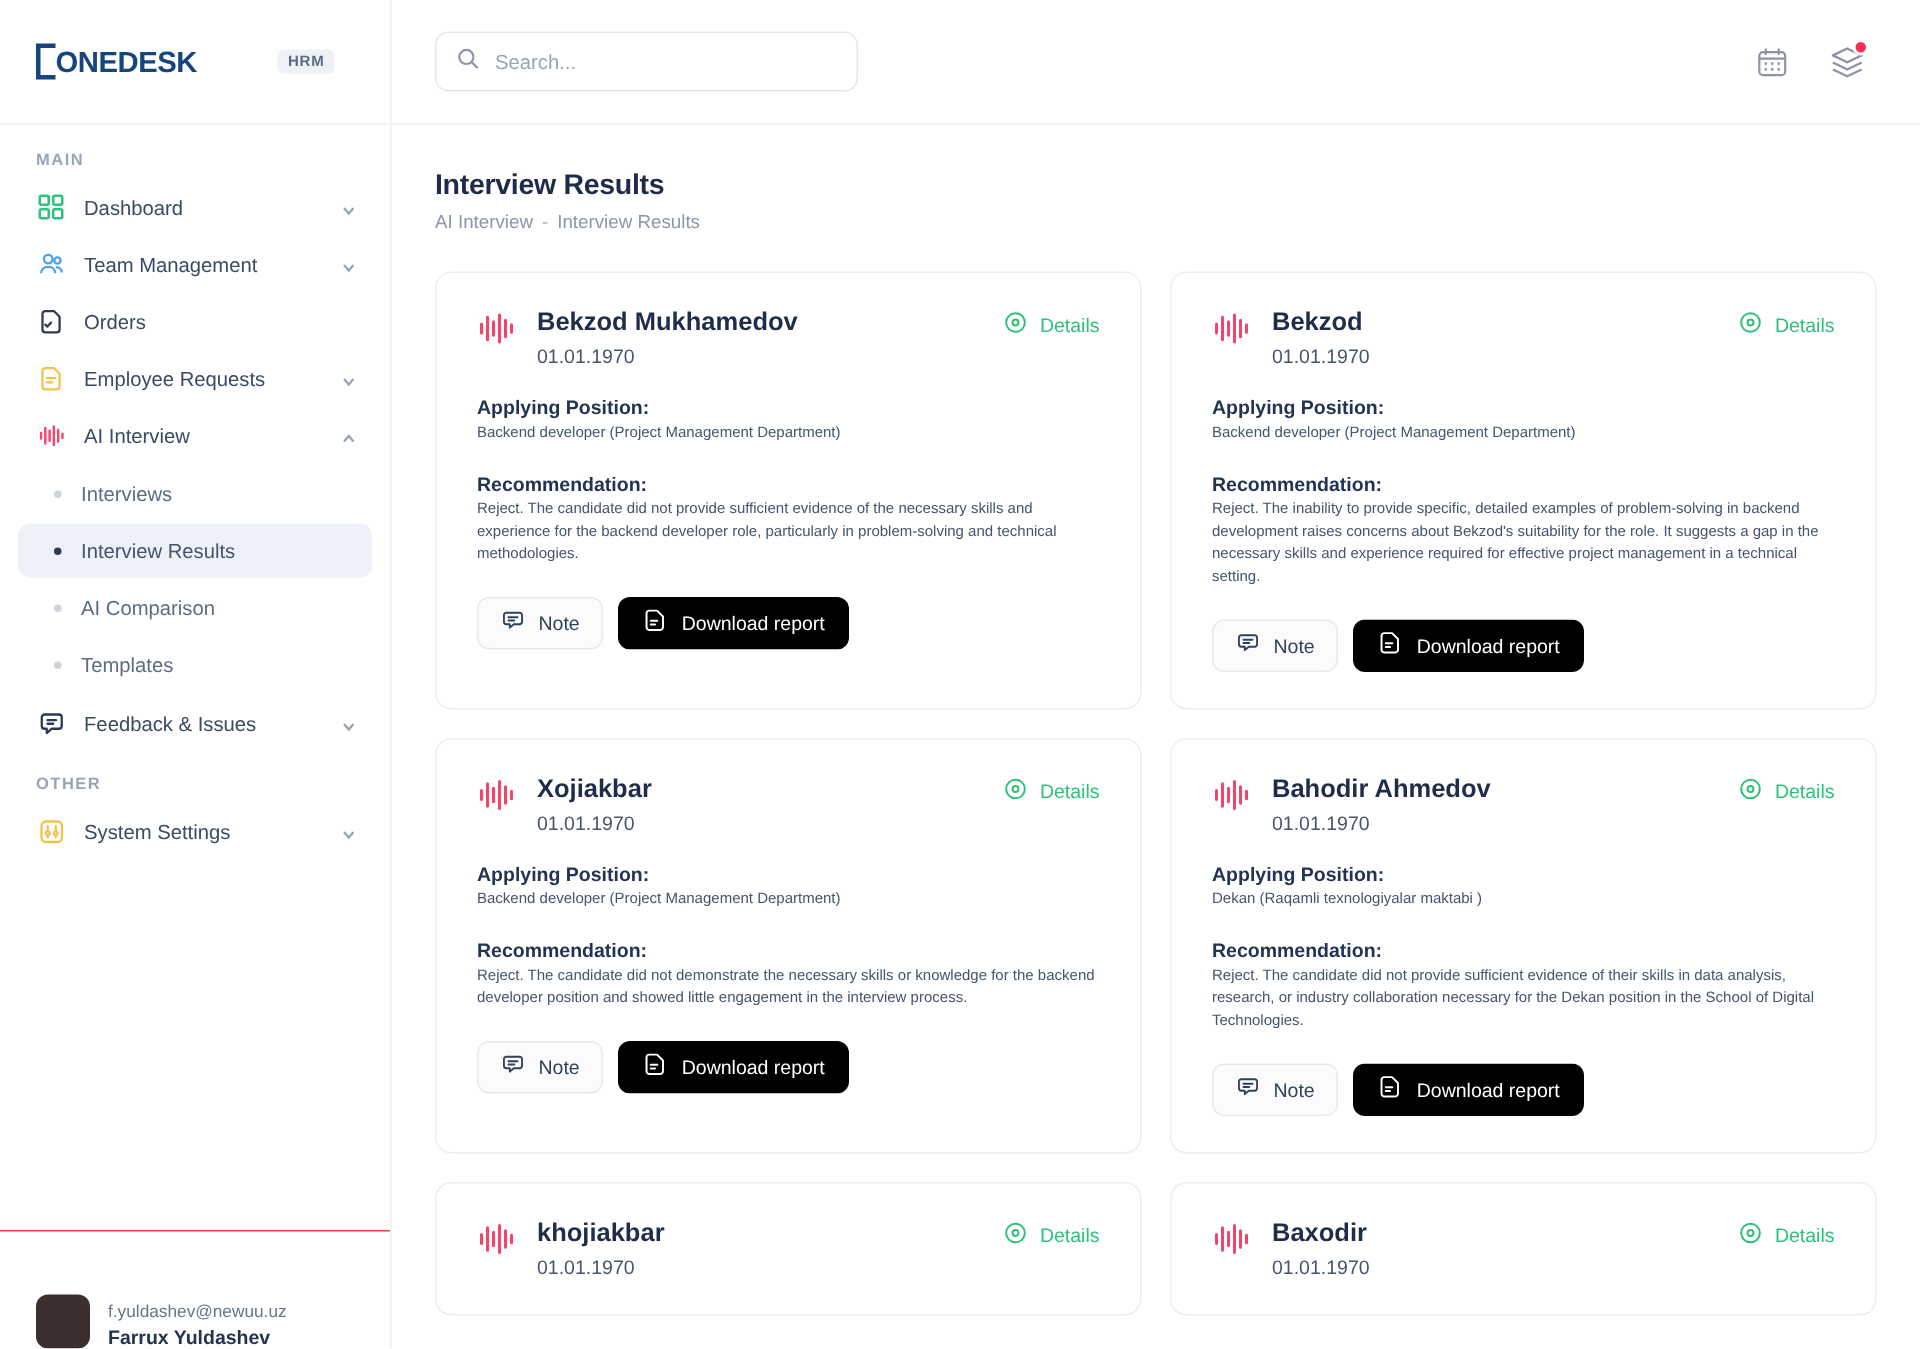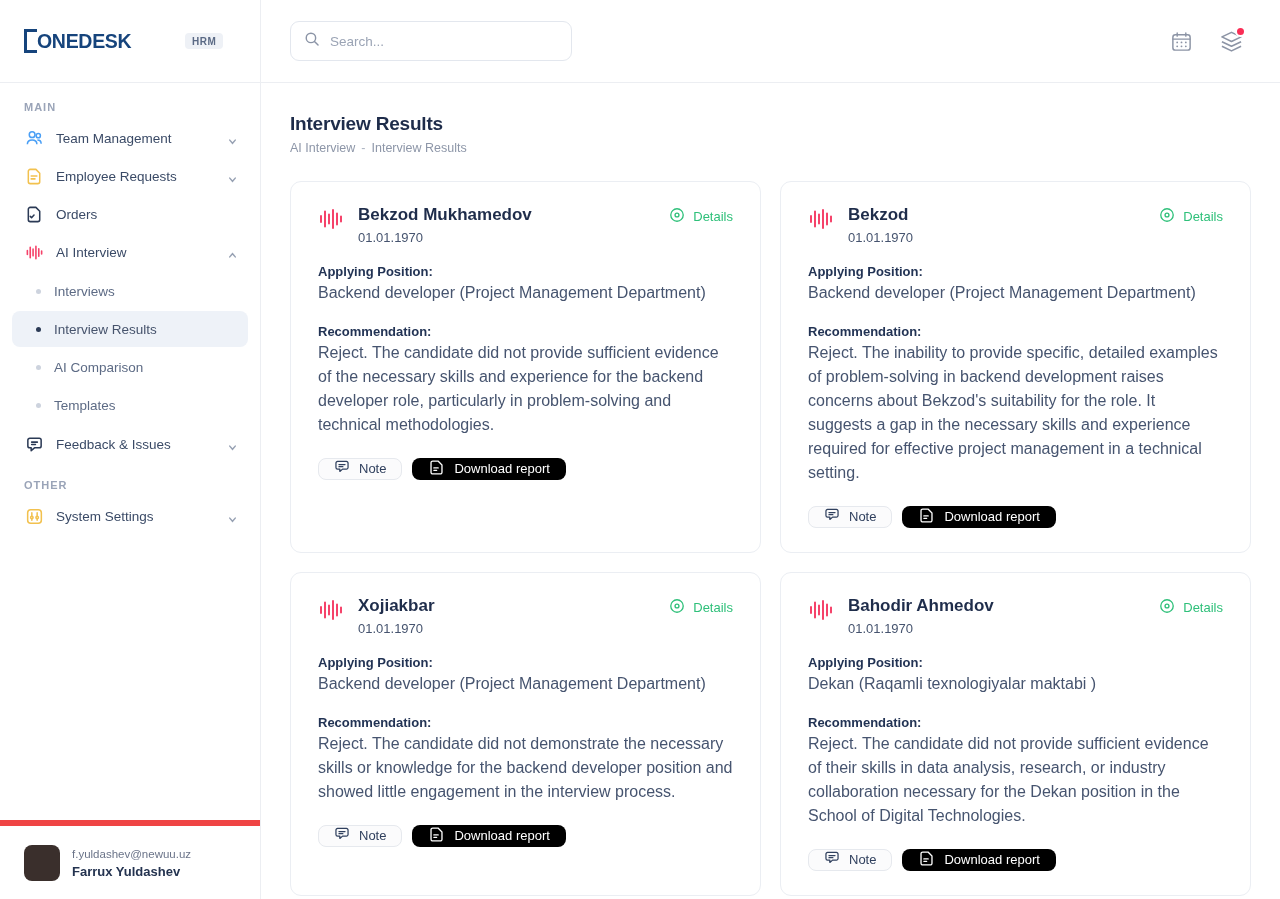--- a/index.html
+++ b/index.html
@@ -49,22 +49,22 @@
     width: 5px; height: 5px; border-radius: 50%;
     background: #cdd3de; flex: 0 0 5px;
   }
   .sub-item.active { background: #eef2f8; }
   .sub-item.active .dot { background: #2b3a55; }
   .sub-label { font-size: 13.5px; color: #5d6b85; }
   .sub-item.active .sub-label { color: #46536c; }
   .gap { height: 16px; }
 
   .profile {
-    border-top: 6px solid #ef4444; height: 79px; flex: 0 0 79px;
-    display: flex; align-items: center; gap: 12px; padding: 0 20px 0 24px;
+    border-top: 1px solid #ef4444; height: 79px; flex: 0 0 79px;
+    display: flex; align-items: flex-end; gap: 12px; padding: 0 20px 0 24px;
   }
   .avatar {
     width: 36px; height: 36px; flex: 0 0 36px; border-radius: 8px;
     background: #3a2f2c;
   }
   .profile-email { font-size: 11.5px; color: #6b7489; line-height: 1.5; }
   .profile-name { font-size: 13px; font-weight: bold; color: #243350; }
 
   
   .main { flex: 1 1 auto; display: flex; flex-direction: column; height: 899px; background: #fff; }
@@ -108,24 +108,24 @@
   .wave-icon { width: 26px; height: 26px; flex: 0 0 26px; margin-top: 2px; }
   .cand-name { font-size: 17px; font-weight: bold; color: #1f2d4b; line-height: 1.35; }
   .cand-date { font-size: 13px; color: #46546f; margin-top: 3px; }
   .head-spacer { flex: 1 1 auto; }
   .details-link {
     display: flex; align-items: center; gap: 8px; color: #2fc07a;
     font-size: 13px; cursor: pointer; margin-top: 3px;
   }
   .field { margin-top: 19px; }
   .field-label { font-size: 13px; font-weight: bold; color: #223354; }
-  .field-value { font-size: 16px; color: #46546f; line-height: 1.5; margin-top: 2px; }
+  .field-value { font-size: 10px; color: #46546f; line-height: 1.5; margin-top: 2px; }
   .card-actions { display: flex; gap: 10px; margin-top: 21px; }
   .btn {
-    display: flex; align-items: center; gap: 9px; height: 22px;
+    display: flex; align-items: center; gap: 9px; height: 35px;
     border-radius: 8px; font-size: 13px; cursor: pointer; padding: 0 15px;
     font-family: "Liberation Sans", sans-serif; border: 1px solid transparent;
   }
   .btn-note { background: #fbfbfc; border-color: #e6e9ee; color: #30405e; }
   .btn-download { background: #000000; color: #fff; font-weight: normal; }
 </style>
 </head>
 <body>
 
 <div class="app">
@@ -138,61 +138,77 @@
           <rect x="13" y="1" width="18" height="26" fill="#fff"></rect>
           <text x="13" y="21" font-family="Liberation Sans, sans-serif" font-size="19.5" font-weight="bold" fill="#16447c" letter-spacing="-.3">ONEDESK</text>
         </svg>
       </span>
       <span class="logo-badge">HRM</span>
     </div>
 
     <nav class="nav">
       <div class="nav-section-label">MAIN</div>
 
+      <div class="nav-item">
+        <span class="nav-icon">
+          <svg width="18" height="18" viewBox="0 0 18 18" fill="none" stroke="#2ec27e" stroke-width="1.7">
+            <rect x="1.5" y="1.5" width="6" height="6" rx="1"></rect>
+              <rect x="10.5" y="1.5" width="6" height="6" rx="1"></rect>
+            <rect x="1.5" y="10.5" width="6" height="6" rx="1"></rect>
+              <rect x="10.5" y="10.5" width="6" height="6" rx="1"></rect>
+          </svg>
+        </span>
+        <span class="nav-label">Dashboard</span>
+        <span class="chev">
+          <svg width="11" height="11" viewBox="0 0 12 12" fill="none" stroke="#97a1b3" stroke-width="1.6" stroke-linecap="round">
+              <polyline points="3,4.5 6,8 9,4.5"></polyline>
+            </svg>
+        </span>
+      </div>
 
       <div class="nav-item">
         <span class="nav-icon">
           <svg width="19" height="19" viewBox="0 0 20 20" fill="none" stroke="#4a9ff5" stroke-width="1.6">
             <circle cx="7.5" cy="6" r="3"></circle>
               <path d="M2.5 16c0-2.8 2.2-4.5 5-4.5s5 1.7 5 4.5"></path>
             <circle cx="14" cy="7" r="2.2"></circle>
               <path d="M13 11.6c2.4 0 4 1.6 4 3.9"></path>
           </svg>
         </span>
         <span class="nav-label">Team Management</span>
         <span class="chev">
           <svg width="11" height="11" viewBox="0 0 12 12" fill="none" stroke="#97a1b3" stroke-width="1.6" stroke-linecap="round">
               <polyline points="3,4.5 6,8 9,4.5"></polyline>
             </svg>
         </span>
       </div>
 
       <div class="nav-item">
         <span class="nav-icon">
+          <svg width="19" height="19" viewBox="0 0 20 20" fill="none" stroke="#2b3a55" stroke-width="1.6" stroke-linejoin="round">
+            <path d="M11.5 2.5H5.5a2 2 0 0 0-2 2v11a2 2 0 0 0 2 2h8a2 2 0 0 0 2-2V6.5z"></path>
+            <path d="M5.5 12l1.4 1.4 2.6-2.8" stroke-linecap="round"></path>
+          </svg>
+        </span>
+        <span class="nav-label">Orders</span>
+      </div>
+
+      <div class="nav-item">
+        <span class="nav-icon">
           <svg width="19" height="19" viewBox="0 0 20 20" fill="none" stroke="#f2c14e" stroke-width="1.6" stroke-linejoin="round">
             <path d="M11.5 2.5H5.5a2 2 0 0 0-2 2v11a2 2 0 0 0 2 2h8a2 2 0 0 0 2-2V6.5z"></path>
             <path d="M6.5 9.5h6M6.5 12.5h4" stroke-linecap="round"></path>
           </svg>
         </span>
         <span class="nav-label">Employee Requests</span>
         <span class="chev">
           <svg width="11" height="11" viewBox="0 0 12 12" fill="none" stroke="#97a1b3" stroke-width="1.6" stroke-linecap="round">
               <polyline points="3,4.5 6,8 9,4.5"></polyline>
             </svg>
         </span>
-      </div>
-
-      <div class="nav-item">
-        <span class="nav-icon">
-          <svg width="19" height="19" viewBox="0 0 20 20" fill="none" stroke="#2b3a55" stroke-width="1.6" stroke-linejoin="round">
-            <path d="M11.5 2.5H5.5a2 2 0 0 0-2 2v11a2 2 0 0 0 2 2h8a2 2 0 0 0 2-2V6.5z"></path>
-            <path d="M5.5 12l1.4 1.4 2.6-2.8" stroke-linecap="round"></path>
-          </svg>
-        </span>
-        <span class="nav-label">Orders</span>
       </div>
 
       <div class="nav-item">
         <span class="nav-icon">
           <svg width="19" height="19" viewBox="0 0 20 20" stroke="#f5436a" stroke-width="1.7" stroke-linecap="round">
             <path d="M2.5 8v4M5.5 4.5v11M8.5 6.5v7M11.5 3.5v13M14.5 6v8M17.5 8.5v3"></path>
           </svg>
         </span>
         <span class="nav-label">AI Interview</span>
         <span class="chev">

